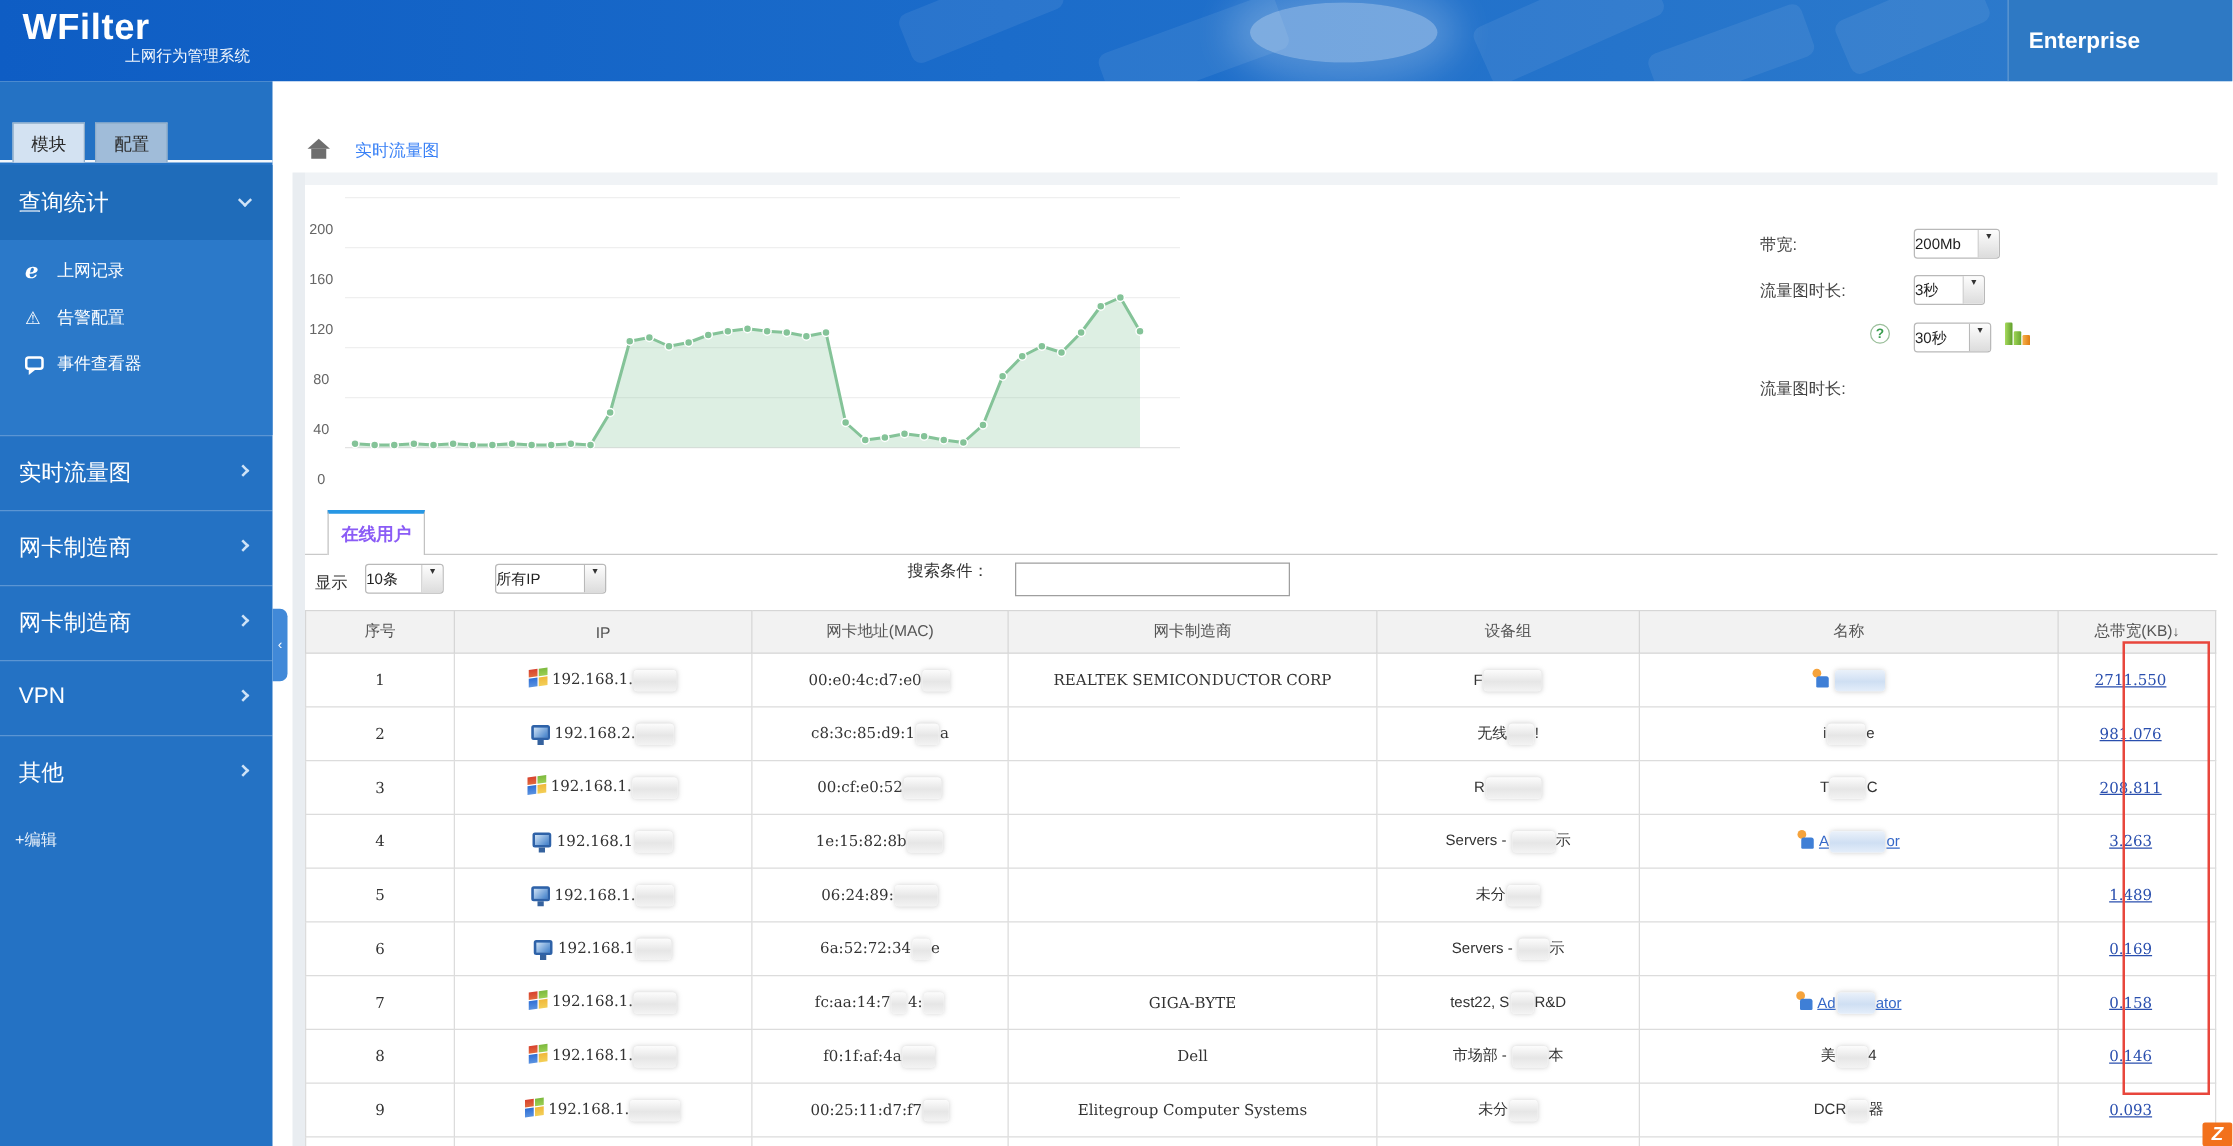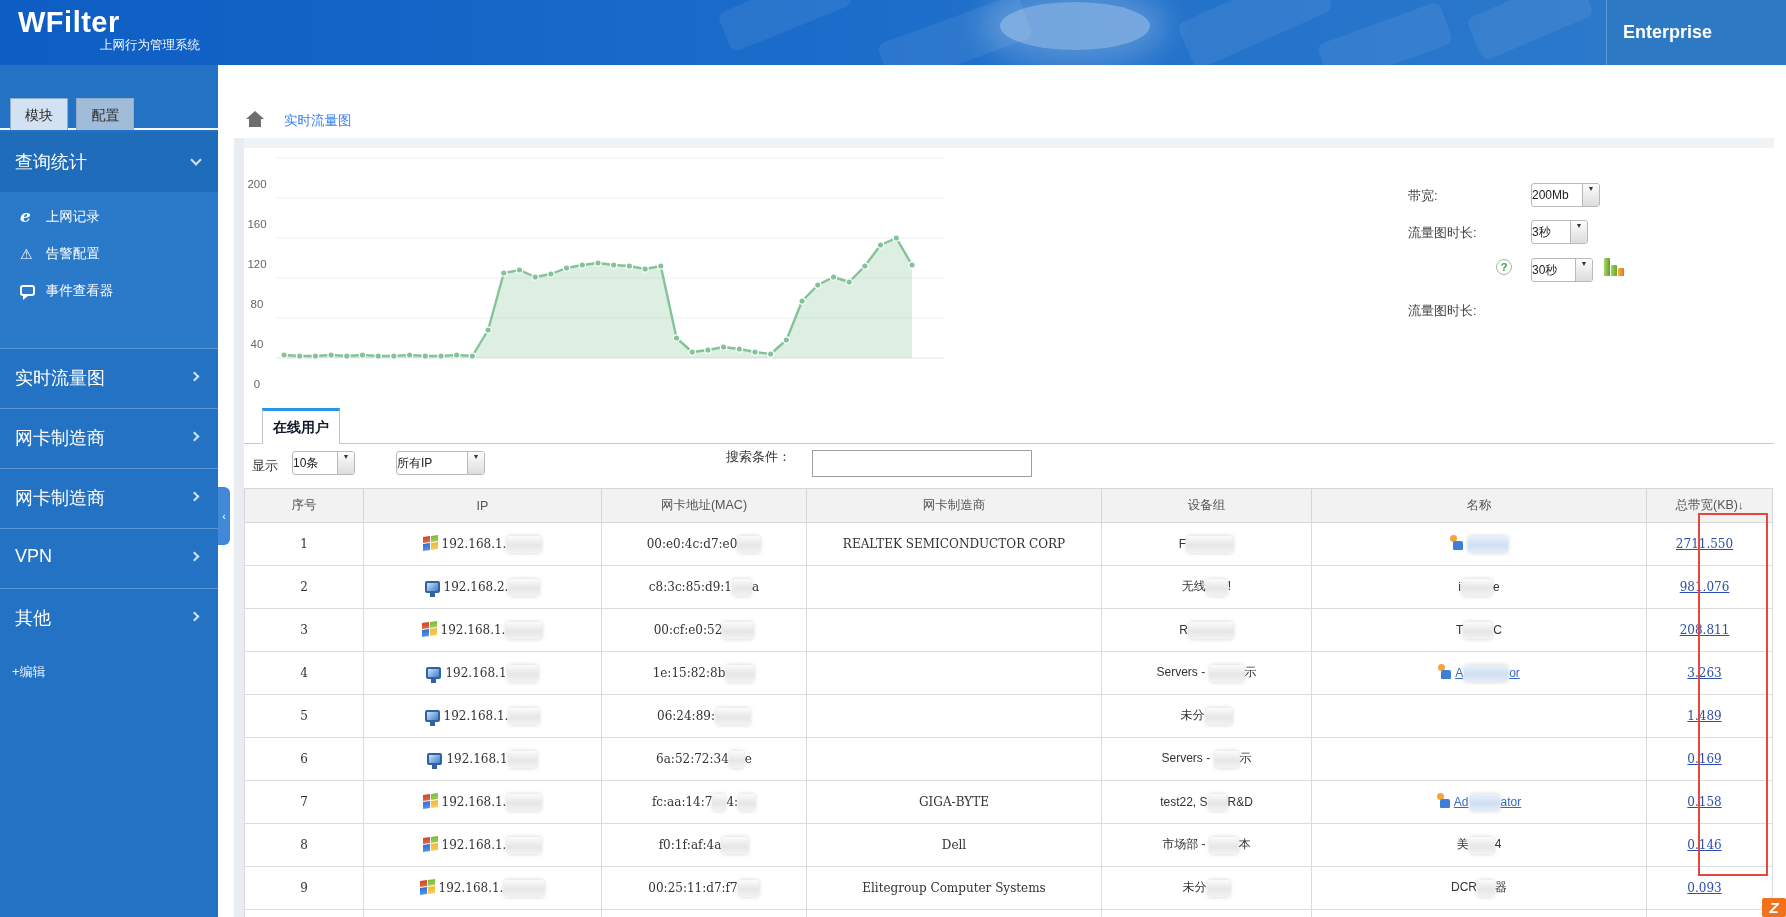--- a/index.html
+++ b/index.html
@@ -80,21 +80,21 @@
   .bars { position:absolute; left:1604px; top:257px; width:24px; height:19px; }
   .bars span { position:absolute; bottom:0; width:6px; border-radius:1px 1px 0 0; }
   .bars .b1 { left:0;  height:18px; background:linear-gradient(90deg,#a8da5e,#5f9e2b); }
   .bars .b2 { left:7px; height:11px; background:linear-gradient(90deg,#9ed454,#6aa732); }
   .bars .b3 { left:14px; height:8px; background:linear-gradient(90deg,#f6b04a,#e07c12); }
 
   
   .tab-rule { position:absolute; left:244px; top:443px; width:1530px; height:1px; background:#c9c9c9; }
   .tab { position:absolute; left:262px; top:408px; width:78px; height:36px; background:#fff; z-index:2;
          border:1px solid #c2c2c2; border-top:3px solid #2797e4; border-bottom:none;
-         font-size:14px; font-weight:bold; color:#0f172a; text-align:center; line-height:32px; cursor:pointer; }
+         font-size:14px; font-weight:bold; color:#8b5cf6; text-align:center; line-height:32px; cursor:pointer; }
   .flt-label { position:absolute; font-size:13px; color:#333; }
   .search-input { position:absolute; left:812px; top:450px; width:220px; height:27px;
                   border:1px solid #9f9f9f; background:#fff; font-size:12px; padding:0 6px; }
 
   
   table.grid { position:absolute; left:244px; top:488px; width:1528px; border-collapse:collapse; table-layout:fixed; }
   table.grid th { height:34px; background:#f2f2f2; border:1px solid #d6d6d6; font-size:12.5px;
                   font-weight:normal; color:#555; }
   table.grid td { height:43px; border:1px solid #dcdcdc; font-size:12px; color:#333; text-align:center;
                   font-family:"DejaVu Serif","Liberation Serif",serif; overflow:hidden; white-space:nowrap; }

